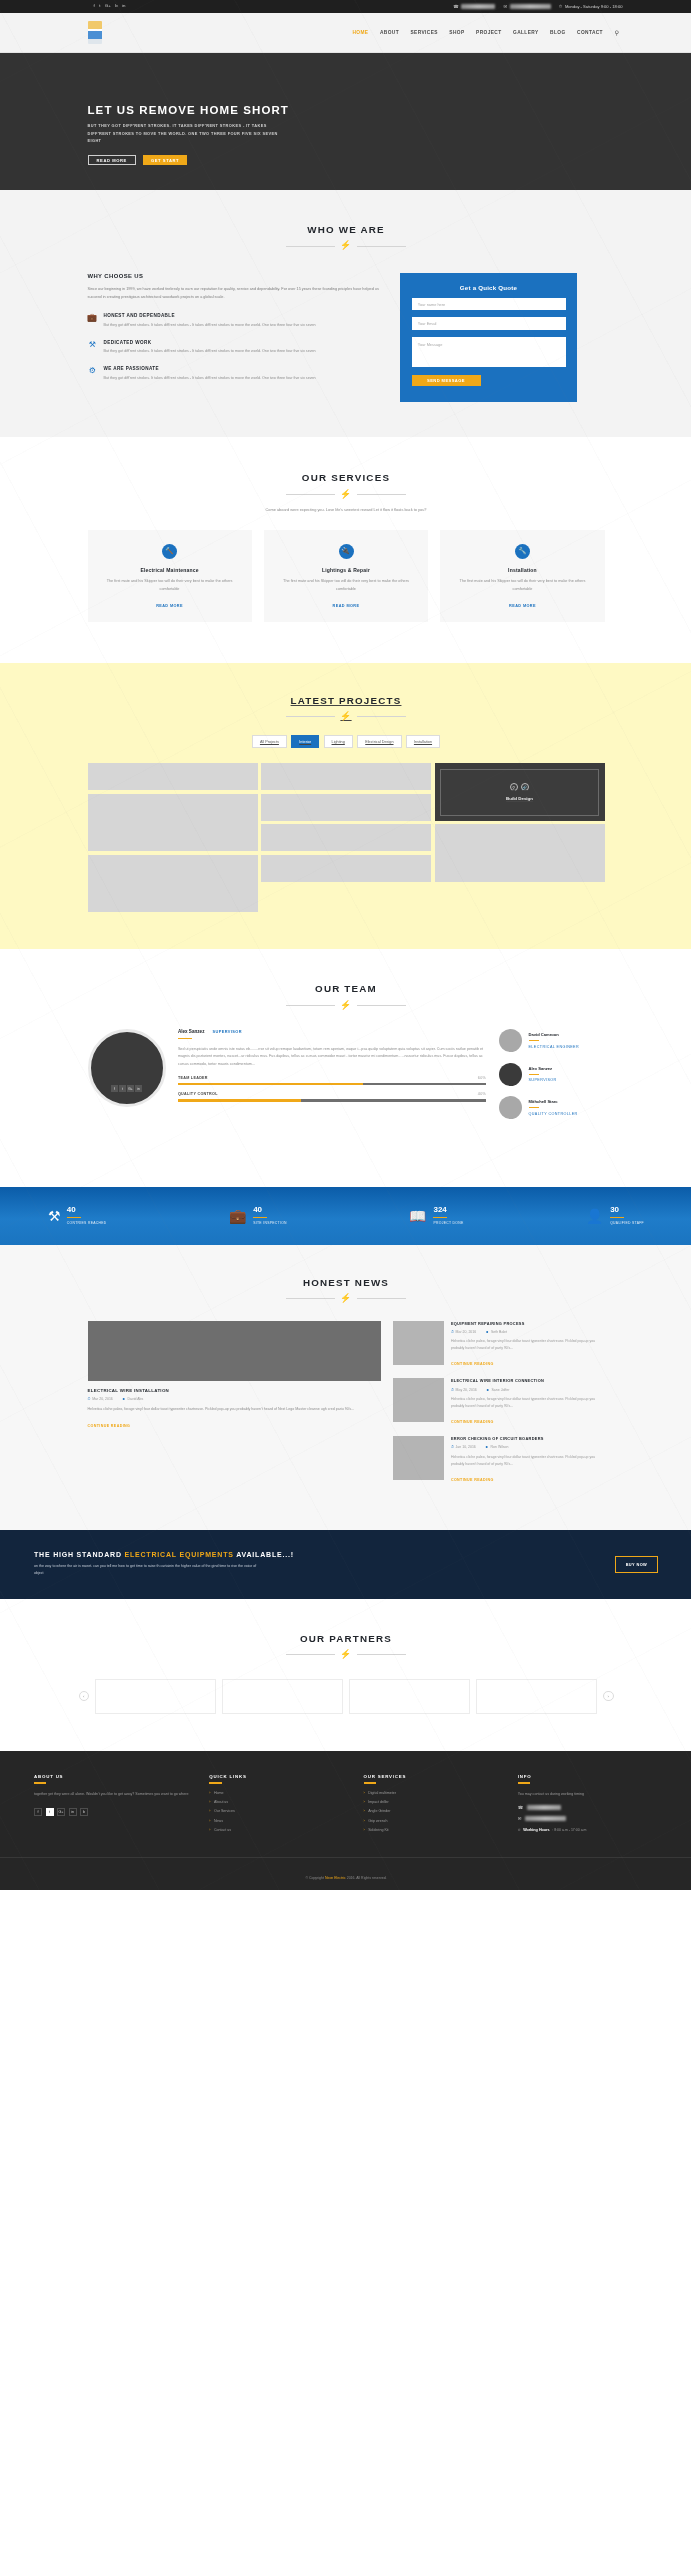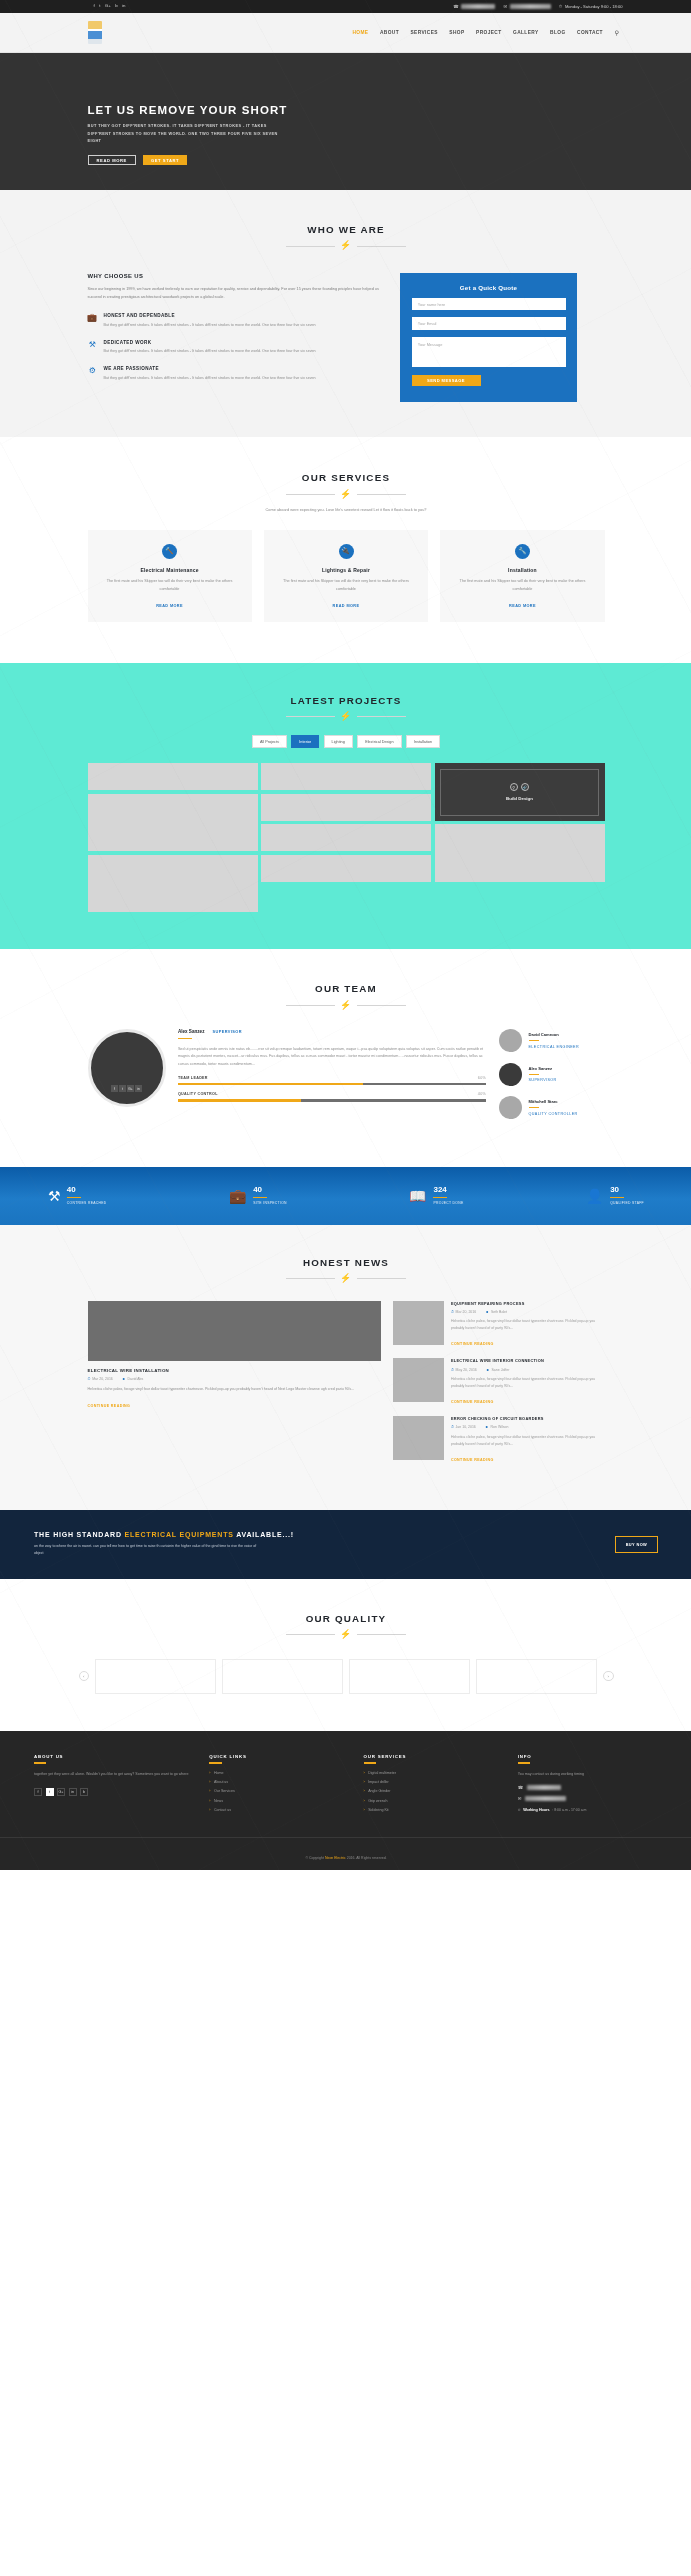--- a/index.html
+++ b/index.html
@@ -97,40 +97,40 @@
   .svc-row { display:flex; gap:12.4px; margin-top:18px; padding:0 34px; }
   .svc { flex:1; background:#f7f7f7; padding:14px 10.6px 12.4px; text-align:center; }
   .svc-ic { width:15px; height:15px; border-radius:50%; background:#1b71bf; color:#fff;
             margin:0 auto; display:flex; align-items:center; justify-content:center; font-size:7px; }
   .svc h4 { font-size:5px; color:#22262c; font-weight:bold; margin-top:8px; letter-spacing:0.2px; }
   .svc p { font-size:3.8px; color:#8d8d8d; line-height:2.1; margin-top:5.3px; }
   .svc a { display:inline-block; margin-top:7px; font-size:3.8px; color:#1b71bf;
            font-weight:bold; letter-spacing:0.4px; text-decoration:none; }
 
   
-  .projects { background:#5eead4; padding:32px 0 37px; }
+  .projects { background:#fef9c3; padding:32px 0 37px;text-decoration:underline; }
   .filters { display:flex; justify-content:center; gap:4.4px; margin-top:14px; }
   .filters button { font-size:3.8px; padding:3.5px 7px; background:#fff; border:0.9px solid #dcdcdc;
                     color:#5a5a5a; cursor:pointer; font-family:inherit; }
   .filters button.active { background:#1b71bf; border-color:#1b71bf; color:#fff; }
   .grid { margin:15px 34px 0; display:grid; grid-template-columns:1fr 1fr 1fr;
           grid-auto-rows:27px; gap:3.5px; }
   .tile { background:#d6d6d6; }
   .tile.t-big { grid-row:span 2; }
   .tile.t-dark { background:#3c3c3c; grid-row:span 2; position:relative;
                  display:flex; align-items:center; justify-content:center; }
   .tile.t-dark .inner { position:absolute; inset:5.3px; border:0.9px solid #6b6b6b; }
   .tile .ovl { position:relative; z-index:2; text-align:center; }
   .ovl-icons { display:flex; gap:3.5px; justify-content:center; }
   .ovl-icons span { width:8px; height:8px; border:0.9px solid #bdbdbd; border-radius:50%;
                     color:#dcdcdc; font-size:4px; display:flex; align-items:center; justify-content:center; }
   .ovl-title { color:#f0f0f0; font-size:4.4px; margin-top:4.4px; font-weight:bold; }
 
   
-  .team { background:#fff; padding:34px 0 37px; }
+  .team { background:#fff; padding:34px 0 57px; }
   .team-body { display:flex; gap:12.4px; margin:19.5px 34px 0; align-items:flex-start; }
   .team-photo { width:78px; height:78px; border-radius:50%; background:#3a3a3a; flex:0 0 78px;
                 border:3.5px solid #e9e9e9; position:relative; display:flex; align-items:flex-end;
                 justify-content:center; padding-bottom:12.4px; }
   .team-soc { display:flex; gap:1.8px; }
   .team-soc i { width:6.2px; height:6.2px; background:#555; color:#e8e8e8; font-size:3.2px; font-style:normal;
                 display:flex; align-items:center; justify-content:center; }
   .team-info { flex:1; }
   .ti-head { display:flex; align-items:baseline; gap:8px; }
   .ti-name { font-size:4.6px; color:#22262c; font-weight:bold; }
@@ -262,21 +262,21 @@
         <a href="#">BLOG</a>
         <a href="#">CONTACT</a>
         <span class="srch">⚲</span>
       </div>
     </div>
   </div>
 
   <div class="hero">
     <div class="container">
       <div class="hero-inner">
-        <h1>LET US REMOVE YOUR SHORT</h1>
+        <h1>LET US REMOVE HOME SHORT</h1>
         <p>BUT THEY GOT DIFF'RENT STROKES. IT TAKES DIFF'RENT STROKES - IT TAKES DIFF'RENT STROKES TO MOVE THE WORLD. ONE TWO THREE FOUR FIVE SIX SEVEN EIGHT</p>
         <div class="hero-btns">
           <a class="btn btn-ghost">READ MORE</a>
           <a class="btn btn-orange">GET START</a>
         </div>
       </div>
     </div>
   </div>
 
   <div class="sec who">
@@ -608,21 +608,21 @@
         <h3><span>THE HIGH STANDARD </span><em>ELECTRICAL EQUIPMENTS</em><span> AVAILABLE...!</span></h3>
         <p>on the way to where the air is sweet. can you tell me how to get time to raise th curtainin the higher value of the gind time to rise the voice of object</p>
       </div>
       <div class="buy">BUY NOW</div>
     </div>
   </div>
 
   <div class="sec partners">
     <div class="container">
       <div class="sec-head">
-        <div class="sec-title">OUR QUALITY</div>
+        <div class="sec-title">OUR PARTNERS</div>
         <div class="divider">
           <span class="ln"></span>
             <span class="bolt">⚡</span>
             <span class="ln"></span>
         </div>
       </div>
       <div class="part-row">
         <div class="arrow">‹</div>
         <div class="part-track">
           <div class="part-cell"></div>

